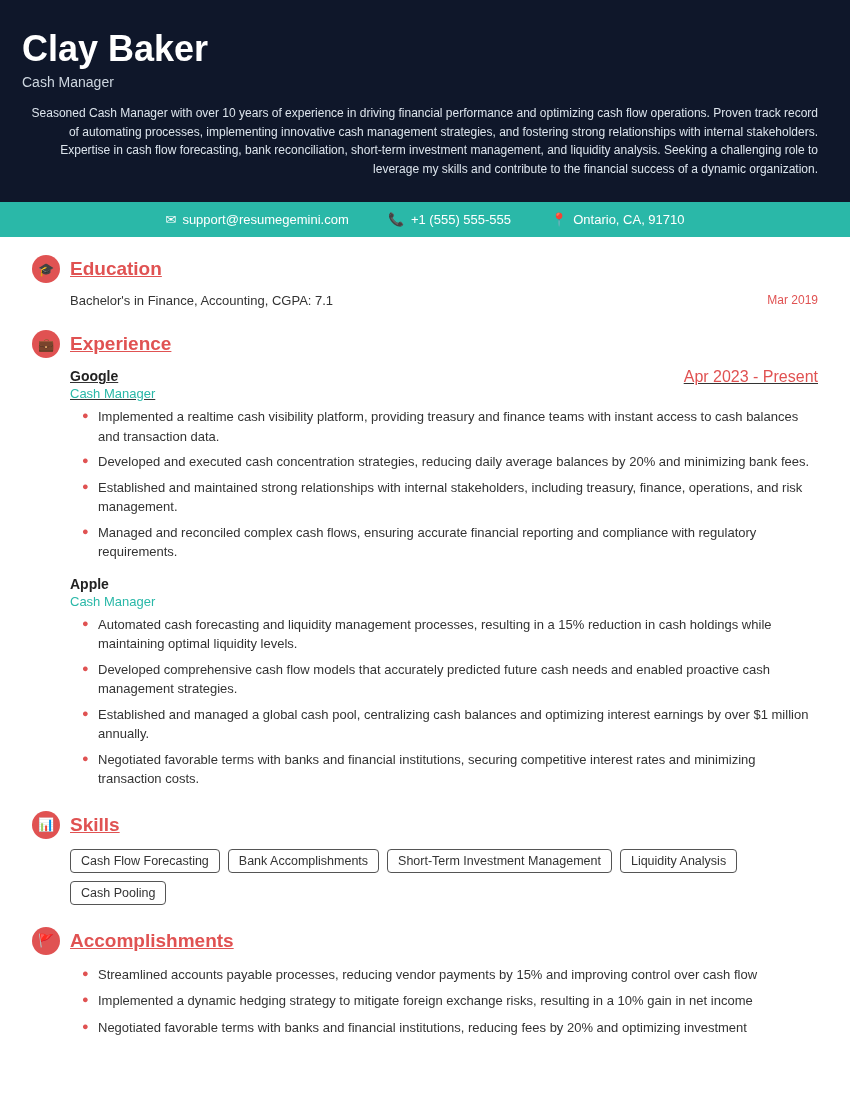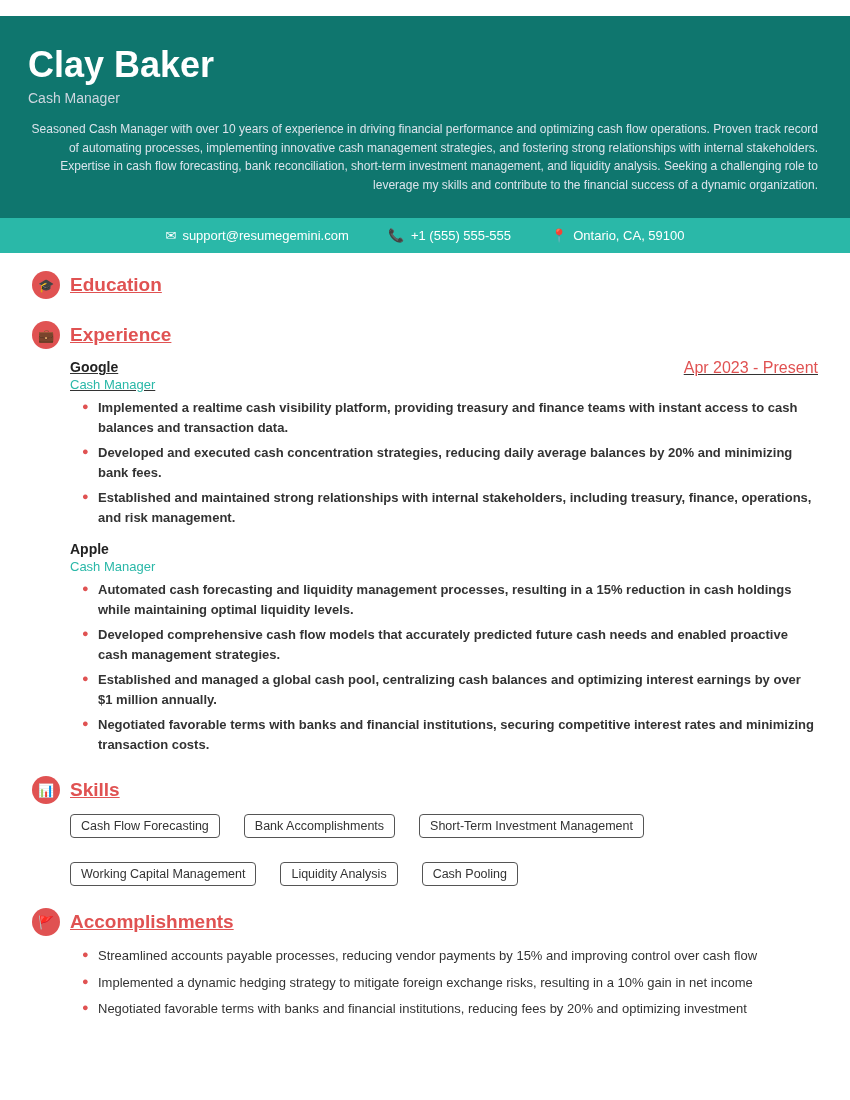--- a/index.html
+++ b/index.html
@@ -7,24 +7,23 @@
       font-family: Arial, sans-serif;
       font-size: 13px;
       color: #333;
       background: #fff;
       width: 850px;
       min-height: 1100px;
     }
 
     
     .header {
-      background: #0f766e;
+      background: #0f172a;
       color: #fff;
-      padding: 28px 32px 24px 28px;
-      margin-top: 16px;
+      padding: 28px 32px 24px 22px;
     }
     .header-name {
       font-size: 36px;
       font-weight: bold;
       margin-bottom: 4px;
     }
     .header-title {
       font-size: 14px;
       color: #cdd6df;
       margin-bottom: 14px;
@@ -133,21 +132,20 @@
     .exp-date {
       color: #e05252;
       font-size: 16px;
       white-space: nowrap;
       padding-right: 0;
     }
     .exp-bullets {
       list-style: none;
       padding-left: 50px;
       margin-bottom: 14px;
-      font-weight: bold;
     }
     .exp-bullets li {
       position: relative;
       padding-left: 16px;
       margin-bottom: 6px;
       line-height: 1.5;
       color: #333;
       font-size: 13px;
     }
     .exp-bullets li::before {
@@ -158,21 +156,21 @@
       top: 0;
       font-size: 11px;
       line-height: 1.6;
     }
 
     
     .skills-tags {
       padding-left: 38px;
       display: flex;
       flex-wrap: wrap;
-      gap: 24px;
+      gap: 8px;
     }
     .skill-tag {
       border: 1.5px solid #555;
       border-radius: 4px;
       padding: 4px 10px;
       font-size: 12.5px;
       color: #333;
     }
 
     
@@ -211,30 +209,34 @@
   <div class="contact-item">
     <span class="contact-icon">✉</span>
     <span>support@resumegemini.com</span>
   </div>
   <div class="contact-item">
     <span class="contact-icon">📞</span>
     <span>+1 (555) 555-555</span>
   </div>
   <div class="contact-item">
     <span class="contact-icon">📍</span>
-    <span>Ontario, CA, 59100</span>
+    <span>Ontario, CA, 91710</span>
   </div>
 </div>
 
 <div class="main">
 
   <div class="section">
     <div class="section-header">
       <div class="section-icon">🎓</div>
       <span class="section-title">Education</span>
+    </div>
+    <div class="edu-row">
+      <span class="edu-degree">Bachelor's in Finance, Accounting, CGPA: 7.1</span>
+      <span class="edu-date">Mar 2019</span>
     </div>
   </div>
 
   <div class="section">
     <div class="section-header">
       <div class="section-icon">💼</div>
       <span class="section-title">Experience</span>
     </div>
 
     <div>
@@ -242,20 +244,21 @@
         <div>
           <div class="exp-company">Google</div>
           <div class="exp-role">Cash Manager</div>
         </div>
         <span class="exp-date">Apr 2023 - Present</span>
       </div>
       <ul class="exp-bullets">
         <li>Implemented a realtime cash visibility platform, providing treasury and finance teams with instant access to cash balances and transaction data.</li>
         <li>Developed and executed cash concentration strategies, reducing daily average balances by 20% and minimizing bank fees.</li>
         <li>Established and maintained strong relationships with internal stakeholders, including treasury, finance, operations, and risk management.</li>
+        <li>Managed and reconciled complex cash flows, ensuring accurate financial reporting and compliance with regulatory requirements.</li>
       </ul>
     </div>
 
     <div>
       <div class="exp-company">Apple</div>
       <div class="exp-role">Cash Manager</div>
       <ul class="exp-bullets">
         <li>Automated cash forecasting and liquidity management processes, resulting in a 15% reduction in cash holdings while maintaining optimal liquidity levels.</li>
         <li>Developed comprehensive cash flow models that accurately predicted future cash needs and enabled proactive cash management strategies.</li>
         <li>Established and managed a global cash pool, centralizing cash balances and optimizing interest earnings by over $1 million annually.</li>
@@ -266,21 +269,20 @@
 
   <div class="section">
     <div class="section-header">
       <div class="section-icon">📊</div>
       <span class="section-title">Skills</span>
     </div>
     <div class="skills-tags">
       <span class="skill-tag">Cash Flow Forecasting</span>
       <span class="skill-tag">Bank Accomplishments</span>
       <span class="skill-tag">Short-Term Investment Management</span>
-      <span class="skill-tag">Working Capital Management</span>
       <span class="skill-tag">Liquidity Analysis</span>
       <span class="skill-tag">Cash Pooling</span>
     </div>
   </div>
 
   <div class="section">
     <div class="section-header">
       <div class="section-icon">🚩</div>
       <span class="section-title">Accomplishments</span>
     </div>

